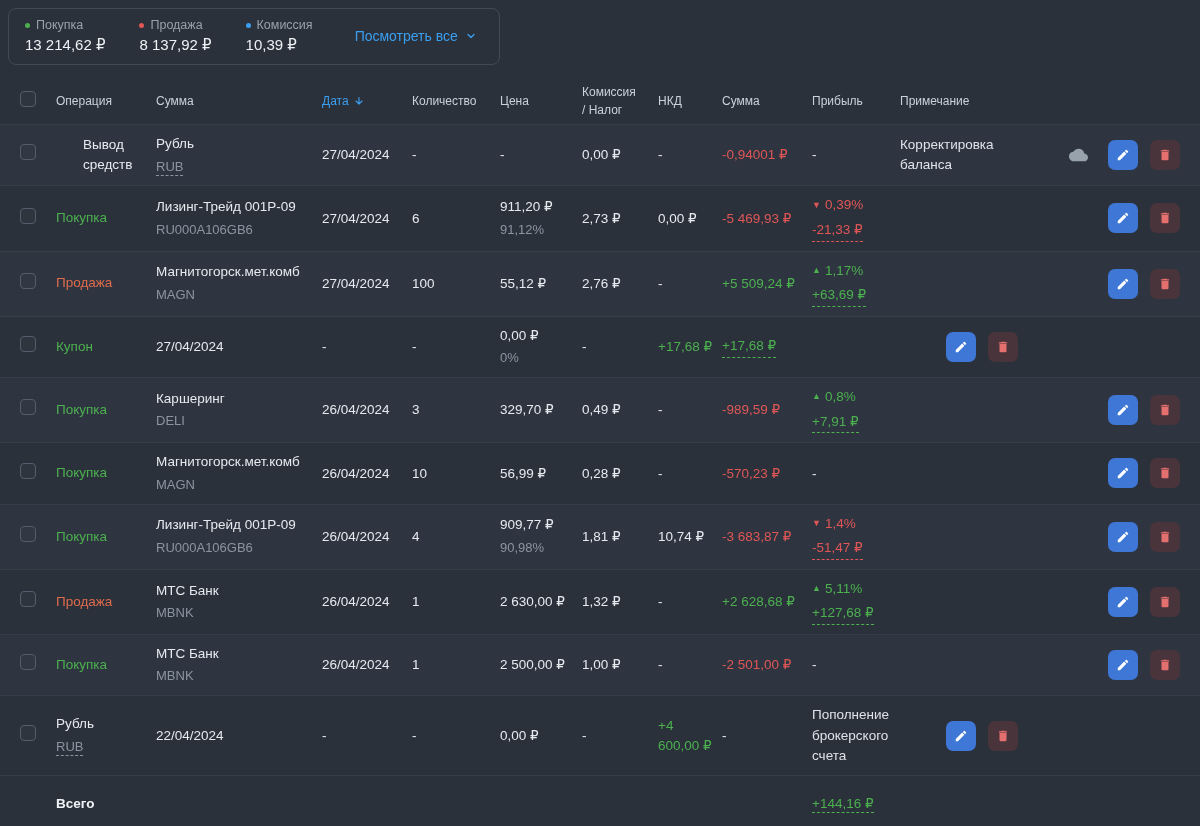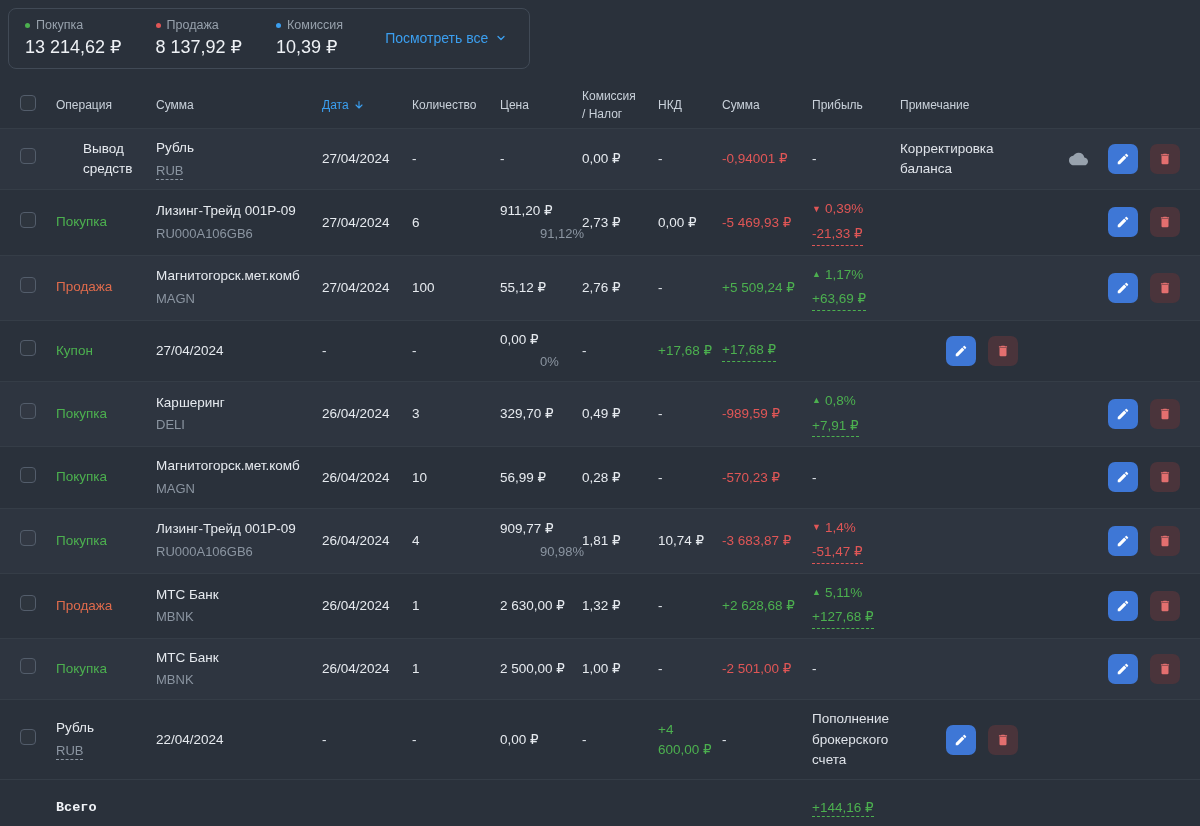--- a/index.html
+++ b/index.html
@@ -24,56 +24,56 @@
   }
   
   .summary-card{
     display:inline-flex;align-items:center;gap:34px;
     border:1px solid #414a56;border-radius:8px;
     margin:8px 0 0 8px;padding:9px 22px 10px 16px;
   }
   .stat-top{display:flex;align-items:center;gap:6px;font-size:12.5px;color:#97a1ac;}
   .dot{width:5px;height:5px;border-radius:50%;}
   .dot-buy{background:var(--green);} .dot-sell{background:var(--red);} .dot-fee{background:var(--blue);}
-  .stat-value{margin-top:4px;font-size:18px;color:#eef1f5;}
+  .stat-value{margin-top:4px;font-size:15px;color:#eef1f5;}
   .view-all{display:flex;align-items:center;gap:7px;color:var(--blue);font-size:14px;cursor:pointer;margin-left:8px;white-space:nowrap;}
   
   .table{margin-top:14px;}
   .row{
     display:grid;
     grid-template-columns:36px 100px 166px 90px 88px 82px 76px 64px 90px 88px 118px 1fr;
     padding:0 20px;align-items:center;
   }
   .cell{padding-right:10px;line-height:1.45;}
   .thead{min-height:46px;border-bottom:1px solid var(--line);color:var(--head);font-size:12px;}
   .th{cursor:pointer;}
   .th-date{color:var(--blue);display:flex;align-items:center;gap:4px;}
   .tbody .trow{min-height:61px;border-bottom:1px solid var(--line);padding-top:9px;padding-bottom:9px;}
   .tbody .trow:nth-child(odd){background:var(--row-alt);}
   .checkbox{display:inline-block;width:16px;height:16px;border:1px solid #535d6b;border-radius:4px;background:rgba(255,255,255,0.02);cursor:pointer;}
   .op{display:inline-block;width:min-content;line-height:1.5;}
   .op-buy,.op-coupon{color:var(--green);}
   .op-sell{color:var(--sell);}
   .op-withdraw,.op-deposit{color:var(--text);margin-left:27px;}
   .asset-code{margin-top:4px;color:var(--muted);font-size:13px;}
-  .sub{margin-top:4px;color:var(--muted);font-size:13px;margin-left:40px;}
+  .sub{margin-top:4px;color:var(--muted);font-size:13px;}
   .dashed{border-bottom:1px dashed;padding-bottom:1px;cursor:pointer;}
   .val-pos{color:var(--green);}
   .val-neg{color:var(--red);text-align:right;}
   .profit-top{display:flex;align-items:center;gap:4px;margin-bottom:5px;}
   .tri{font-size:9px;line-height:1;}
   .profit-val{display:inline-block;}
   .note-text{display:inline-block;width:min-content;line-height:1.5;color:#dfe3e9;}
   .actions{display:flex;align-items:center;justify-content:flex-end;gap:12px;padding-right:0;}
   .cloud{display:flex;margin-right:8px;}
   .icon-btn{width:30px;height:30px;border:none;border-radius:7px;display:flex;align-items:center;justify-content:center;cursor:pointer;}
   .icon-btn.edit{background:#3e77d6;}
   .icon-btn.del{background:#4a343b;}
   .foot{min-height:56px;}
-  .total-label{font-weight:bold;color:#f0f3f7;font-family:Liberation Mono, monospace;}
+  .total-label{font-weight:bold;color:#f0f3f7;}
 </style>
 </head>
 <body>
 
 
 
 
 <div class="summary-card">
   <div class="stat">
     <div class="stat-top">

